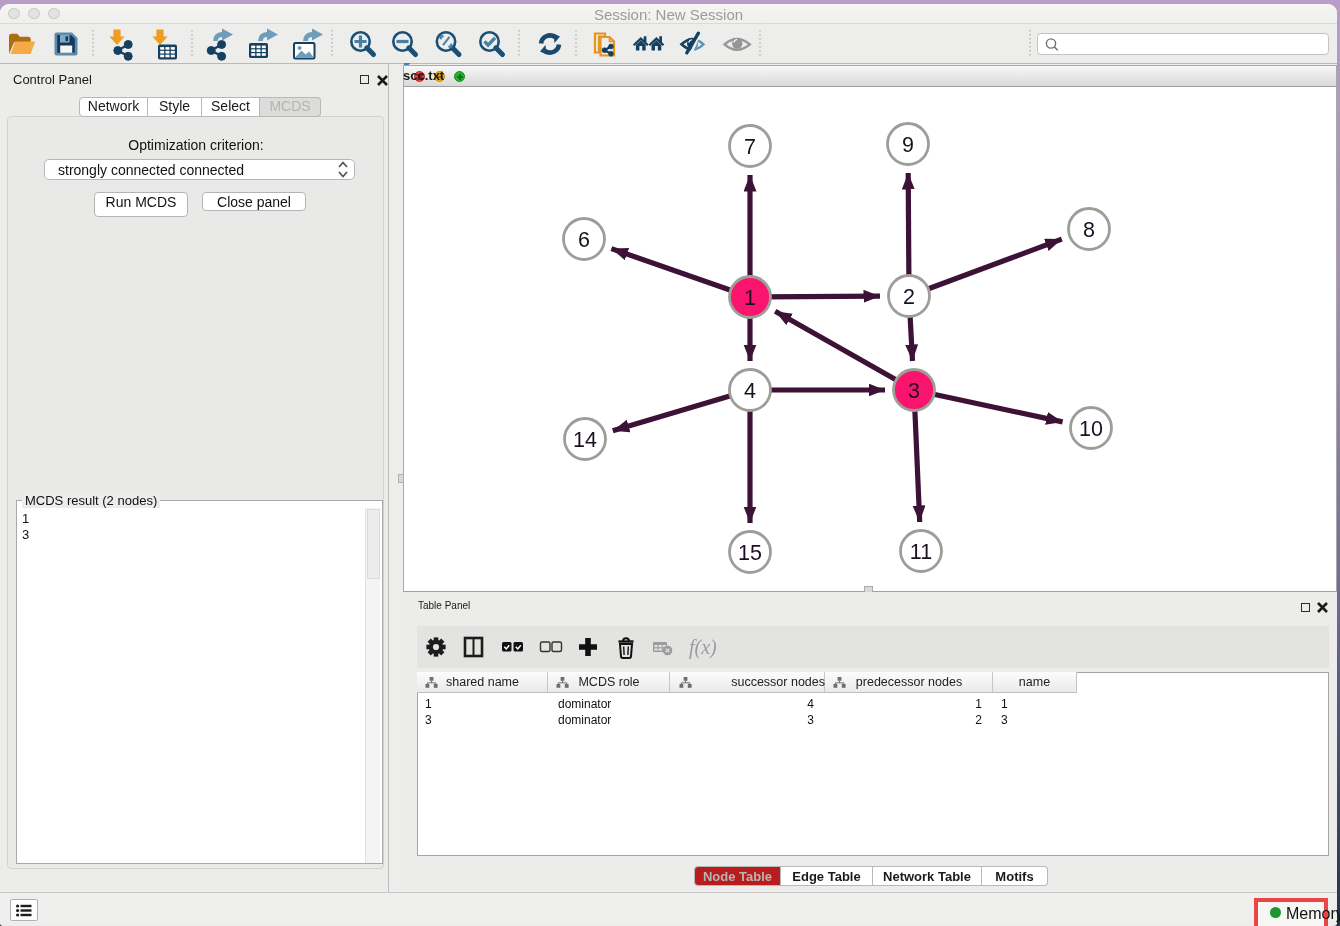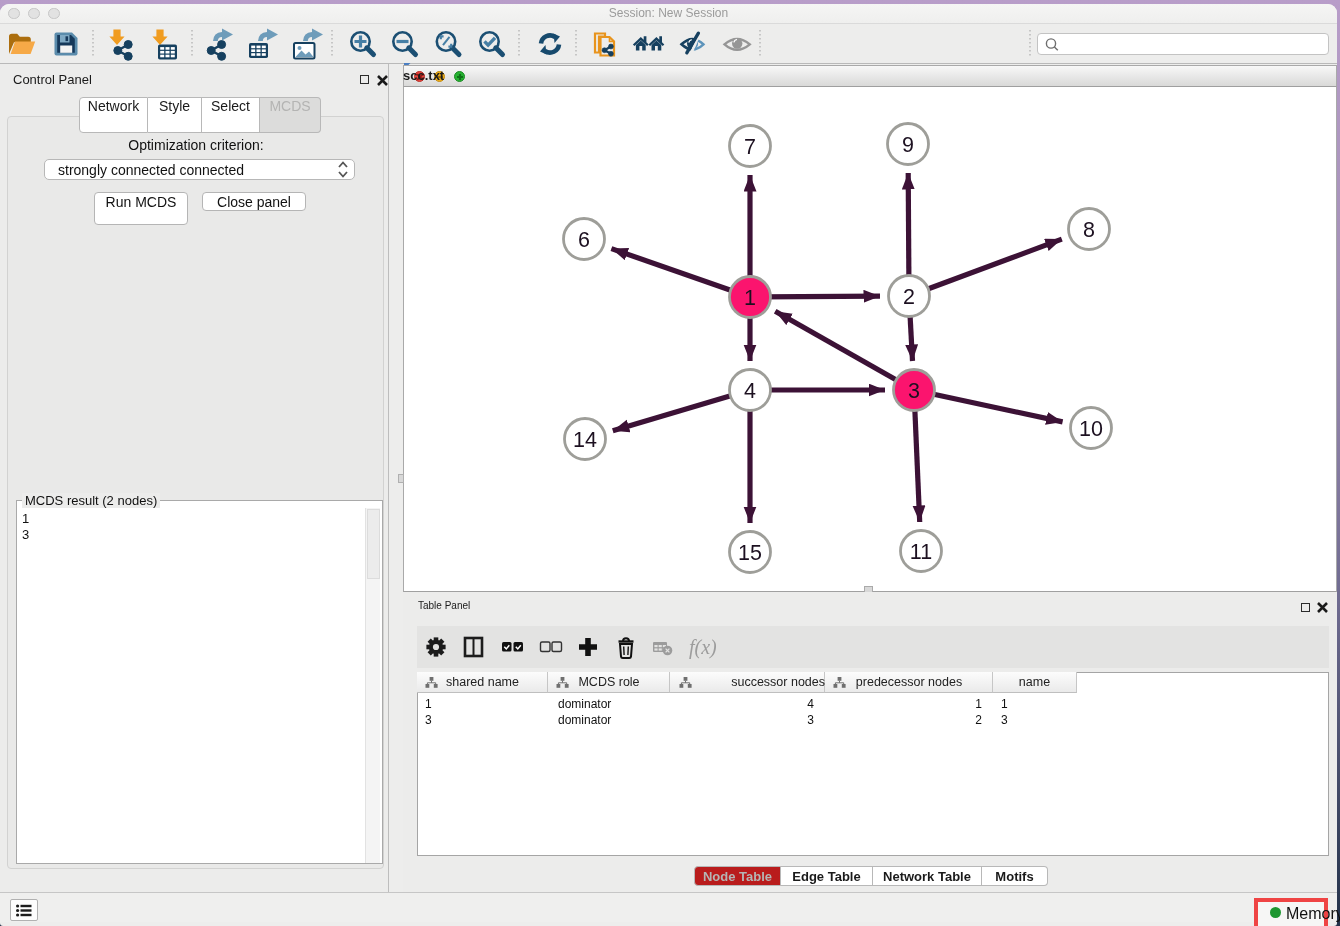--- a/index.html
+++ b/index.html
@@ -7,31 +7,31 @@
   body { font-family:"Liberation Sans", sans-serif; position:relative;
          background:linear-gradient(180deg,#b89dc9 0%,#a491b8 30%,#6f6b90 65%,#223149 100%); }
   .abs { position:absolute; }
   #win { left:0; top:4px; width:1337px; height:922px; background:#ededec;
          border-radius:9px 9px 3px 3px; }
   #titlebar { left:0; top:4px; width:1337px; height:20px;
       background:linear-gradient(#f5f5f4,#efefee); border-radius:9px 9px 0 0;
       border-bottom:1px solid #dadada; }
   .tl { position:absolute; top:7.5px; width:11.5px; height:11.5px; border-radius:50%;
         background:#e2e2e2; border:1px solid #c7c7c7; }
-  #wintitle { left:0; top:6px; width:1337px; text-align:center; font-size:12px; color:#9b9b9b; }
+  #wintitle { left:0; top:6px; width:1337px; text-align:center; font-size:15px; color:#9b9b9b; }
   #toolbar { left:0; top:25px; width:1337px; height:39px; background:#ededec;
              border-bottom:1px solid #b9b9b9; }
   #searchbox { left:1037px; top:33px; width:292px; height:22px; background:#fff;
       border:1px solid #c3c3c3; border-radius:4px; }
   
   #cpanel { left:0; top:64px; width:389px; height:828px; background:#ececeb;
             border-right:1px solid #bdbdbd; }
   #cpanel-inner { left:7px; top:116px; width:377px; height:753px; background:#e9e9e8;
       border:1px solid #d2d2d1; border-radius:4px; }
-  .tab { position:absolute; top:97px; height:36px; background:#fff; border:1px solid #b8b8b8;
+  .tab { position:absolute; top:97px; height:20px; background:#fff; border:1px solid #b8b8b8;
          font-size:14px; color:#1a1a1a; text-align:center; line-height:17px; }
   .btn { position:absolute; background:#fff; border:1px solid #b5b5b5; border-radius:4px;
          font-size:14px; color:#111; text-align:center; }
   #mcdsbox { left:16px; top:500px; width:367px; height:364px; border:1px solid #a9a9a9; }
   #mcdsboxtitle { left:22px; top:493px; background:#ececeb; padding:0 3px; font-size:13px; color:#111; }
   #mcdstext { left:17px; top:501px; width:365px; height:362px; background:#fff;
       font-size:13px; color:#111; line-height:16px; padding:10px 0 0 5px; }
   #mcdsscroll { left:365px; top:508px; width:15px; height:355px; background:#f4f4f4;
       border-left:1px solid #e2e2e2; }
   
@@ -237,21 +237,21 @@
 <div class="tab" style="left:79px;width:69px;border-radius:4px 0 0 4px;">Network</div>
 <div class="tab" style="left:148px;width:54px;border-left:none;">Style</div>
 <div class="tab" style="left:202px;width:58px;border-left:none;">Select</div>
 <div class="tab" style="left:260px;width:61px;border-left:none;border-radius:0 4px 4px 0;background:#dcdcdb;color:#b4b4b3;">MCDS</div>
 <div class="abs" style="left:0;top:137px;width:392px;text-align:center;font-size:14px;color:#111;">Optimization criterion:</div>
 <div class="abs" style="left:44px;top:159px;width:311px;height:21px;background:#fff;border:1px solid #b7b7b7;border-radius:5px;font-size:14px;color:#111;line-height:20px;padding-left:13px;">strongly connected connected</div>
 <svg class="abs" style="left:336px;top:161px;" width="14" height="17" viewBox="0 0 14 17">
     <path d="M3,6 L7,1.5 L11,6" fill="none" stroke="#555" stroke-width="1.8"></path>
     <path d="M3,11 L7,15.5 L11,11" fill="none" stroke="#555" stroke-width="1.8"></path>
   </svg>
-<div class="btn" style="left:94px;top:192px;width:94px;height:33px;line-height:18px;">Run MCDS</div>
+<div class="btn" style="left:94px;top:192px;width:94px;height:25px;line-height:18px;">Run MCDS</div>
 <div class="btn" style="left:202px;top:192px;width:104px;height:19px;line-height:18px;">Close panel</div>
 <div class="abs" id="mcdstext">1<br>3</div>
 <div class="abs" id="mcdsscroll">
     <div style="position:absolute;left:1px;top:1px;width:13px;height:70px;background:#ececec;border:1px solid #dcdcdc;"></div>
   </div>
 <div class="abs" id="mcdsbox"></div>
 <div class="abs" id="mcdsboxtitle">MCDS result (2 nodes)</div>
 <div class="abs" id="netwin"></div>
 <div class="abs" style="left:404px;top:63px;width:7px;height:6px;background:linear-gradient(135deg,#4a7ec2 0%,#4a7ec2 45%,rgba(74,126,194,0) 55%);"></div>
 <div class="abs" id="nettitle"></div>

